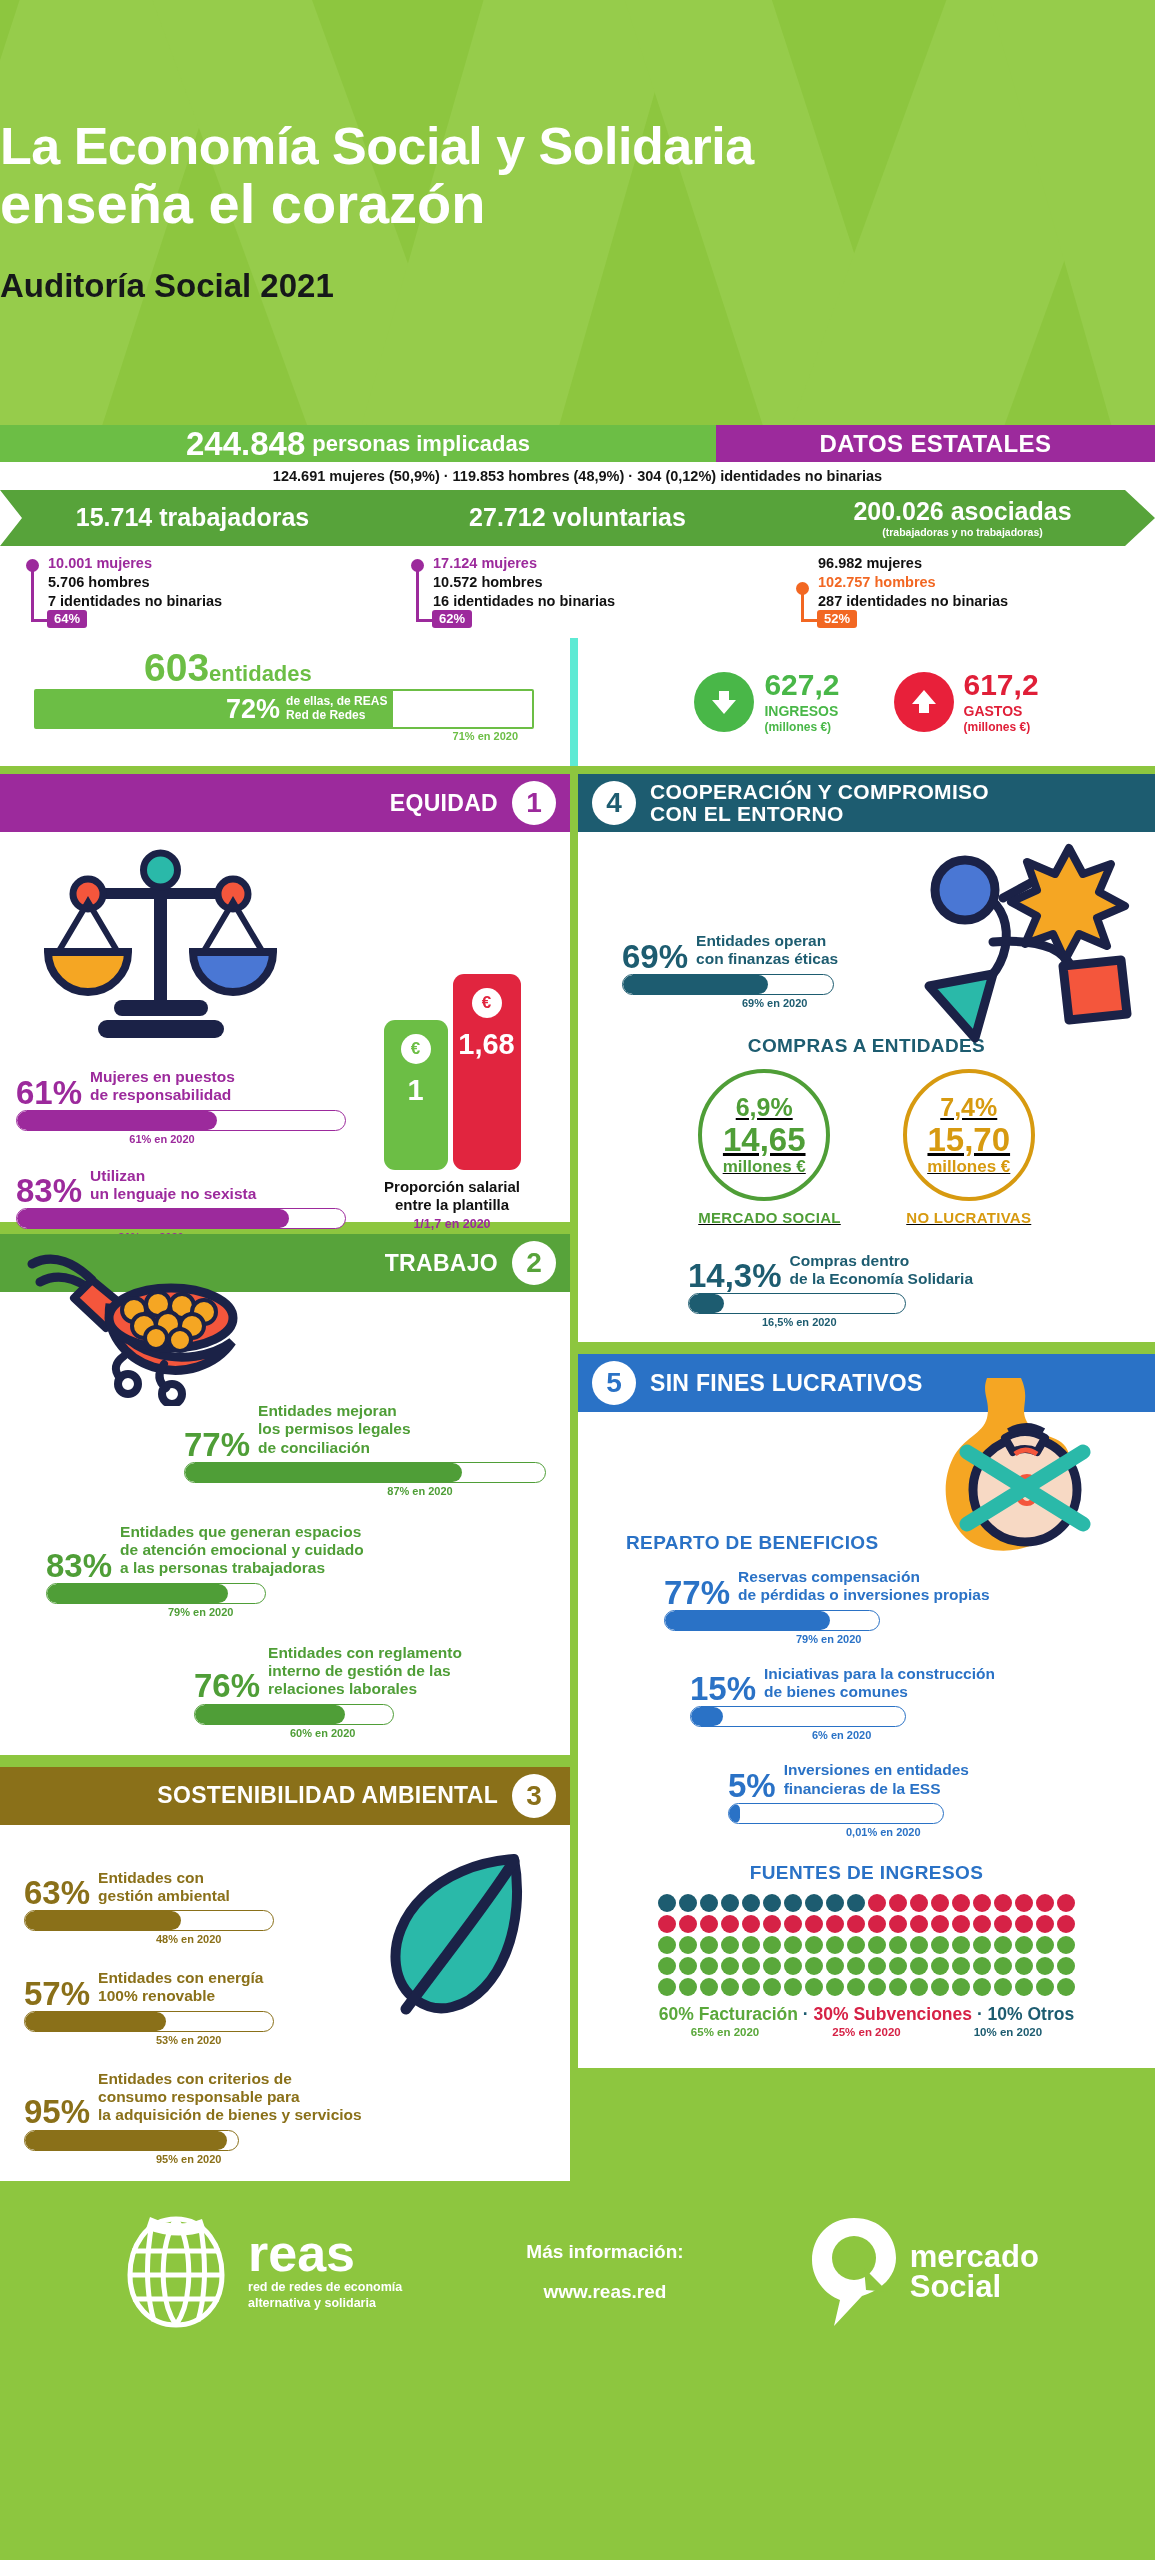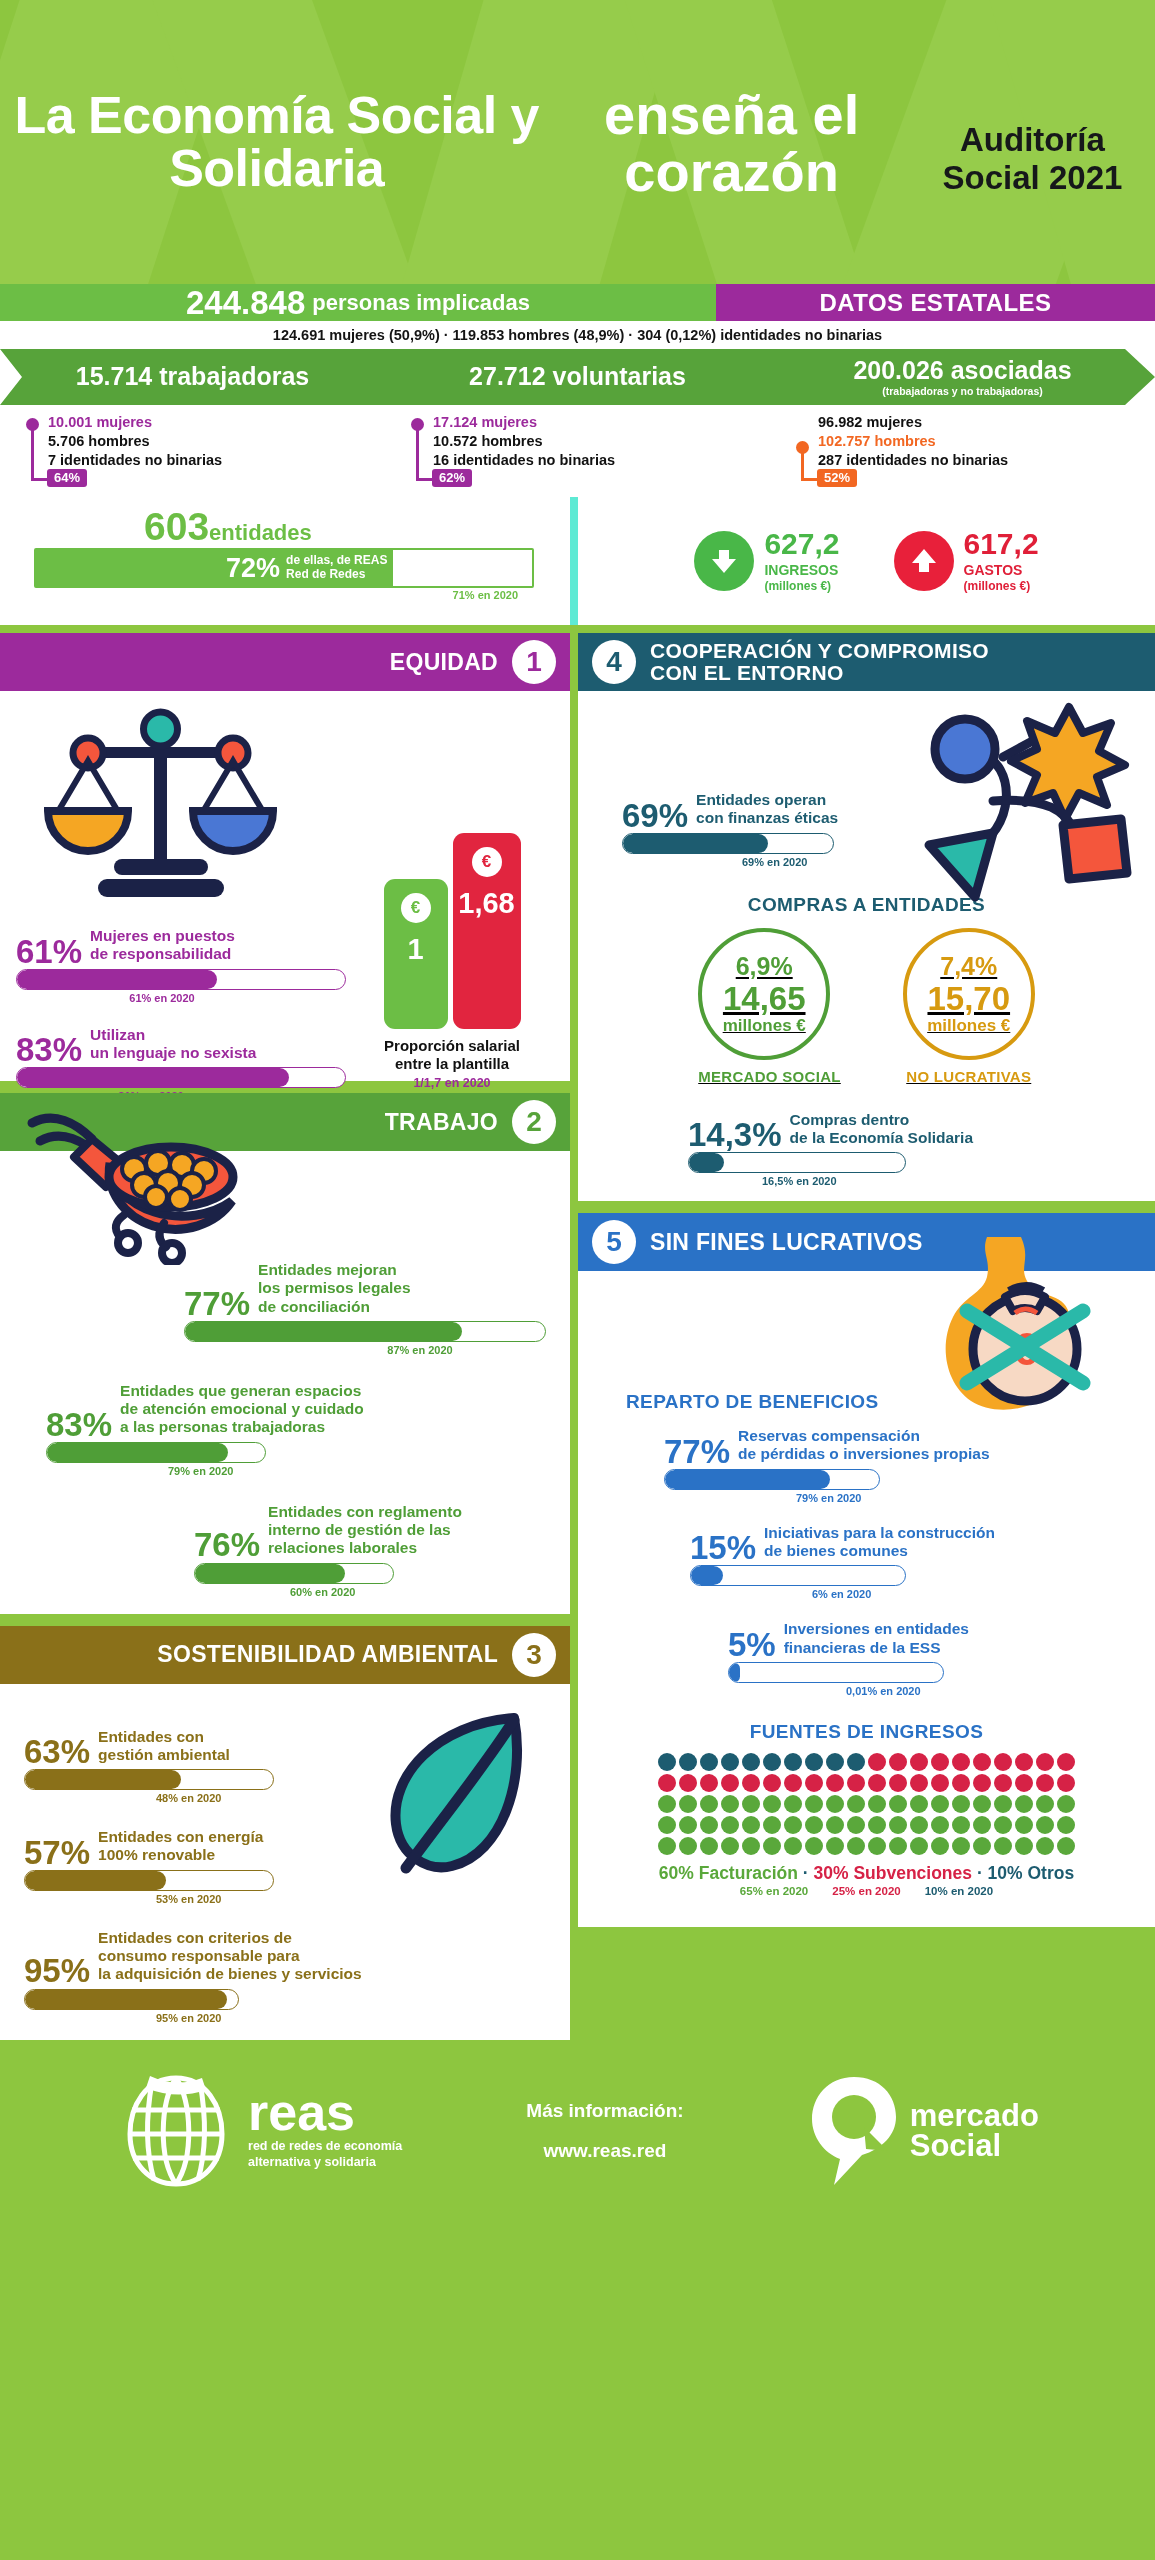--- a/index.html
+++ b/index.html
@@ -7,24 +7,24 @@
   html, body {
     width: 1155px; height: 2560px;
     font-family: "Liberation Sans", sans-serif;
     background: #ffffff;
     overflow: hidden;
   }
   .page { position: relative; width: 1155px; height: 2560px; background: #8dc63f; }
 
   
   .header {
-    position: relative; height: 284px; width: 100%;
+    position: relative; height: 425px; width: 100%;
     background: #8dc63f; overflow: hidden;
-    display: flex; flex-direction: row;
-    align-items: center; justify-content: center;
+    display: flex; flex-direction: column;
+    align-items: flex-start; justify-content: center;
   }
   .header .bgshapes { position: absolute; inset: 0; opacity: .55; }
   .header .bgshapes i {
     position: absolute; display: block; background: #9ed155;
     transform-origin: center;
   }
   .h-title1 {
     position: relative; z-index: 2; color: #fff; font-weight: 700;
     font-size: 52px; letter-spacing: -.5px; line-height: 1.02;
     text-align: center; font-stretch: condensed;
@@ -221,21 +221,21 @@
   .bag { position: absolute; right: 40px; top: -38px; }
 
   
   .matrix { display: flex; flex-direction: column; gap: 3px; align-items: center; margin-top: 10px; }
   .mrow { display: flex; gap: 3px; }
   .dotc { width: 18px; height: 18px; border-radius: 50%; }
   .legend {
     text-align: center; margin-top: 8px; font-size: 17.5px; font-weight: 700;
   }
   .legend .sep { color: #1d5c70; }
-  .legend2 { display: flex; justify-content: center; gap: 24px; margin-top: 1px; font-size: 11.5px; font-weight: 700; }
+  .legend2 { display: flex; justify-content: center; gap: 73px; margin-top: 1px; font-size: 11.5px; font-weight: 700; }
 
   
   .footer {
     height: 162px; background: #8dc63f; display: flex; align-items: center;
     justify-content: space-around; padding: 0 54px; margin-top: 10px;
   }
   .foot-mid { text-align: center; color: #fff; font-size: 19px; font-weight: 700; line-height: 2.1; }
   .reas-wrap { display: flex; align-items: center; gap: 12px; }
   .reas-txt .rname { color: #fff; font-size: 52px; font-weight: 700; line-height: .82; }
   .reas-txt .rsub { color: #fff; font-size: 12.5px; font-weight: 700; line-height: 1.3; margin-top: 4px; }

